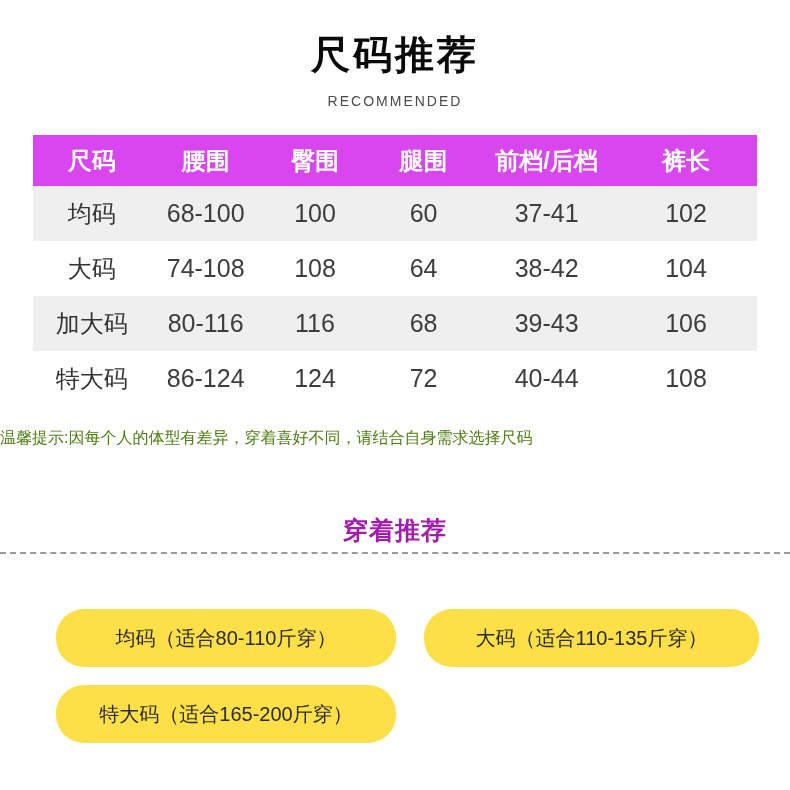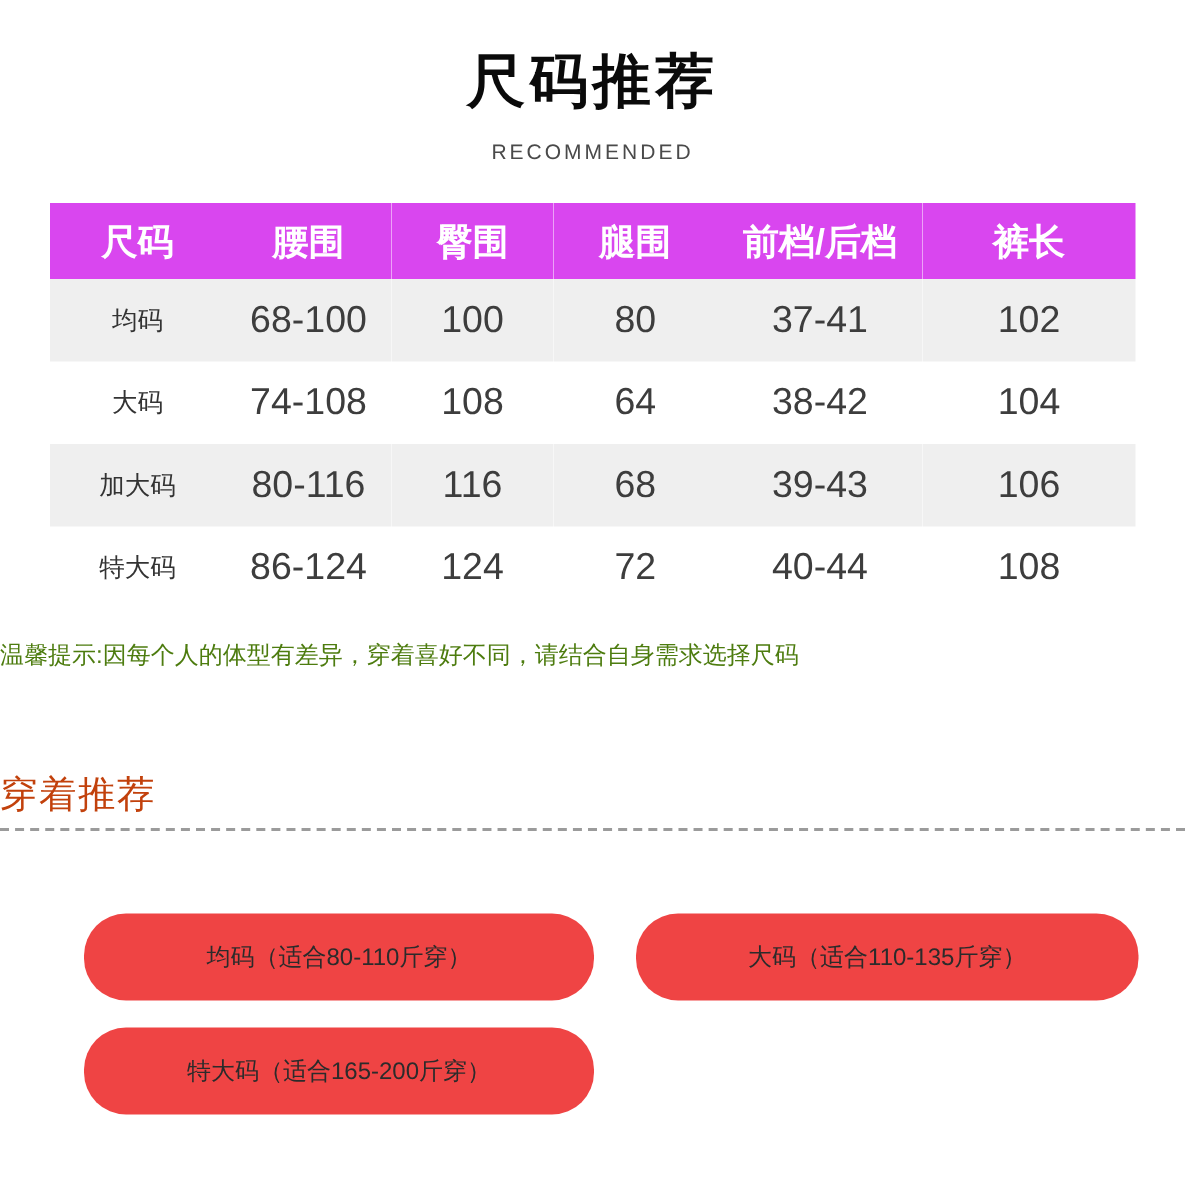--- a/index.html
+++ b/index.html
@@ -31,49 +31,49 @@
     text-align: center; vertical-align: middle; font-weight: 400;
     white-space: nowrap; overflow: hidden;
   }
   table.size-table thead tr { background: #d946ef; height: 51px; }
   table.size-table thead th {
     color: #ffffff; font-size: 24px; font-weight: 700;
   }
   table.size-table tbody tr { height: 55px; }
   table.size-table tbody tr.alt { background: #efefef; }
   table.size-table tbody td { color: #3d3d3d; font-size: 25px; }
-  table.size-table tbody td.size-name { color: #333; font-size: 17px; }
+  table.size-table tbody td.size-name { color: #333; font-size: 24px; }
 
   
   .note {
     margin-top: 22px; text-align: left;
     font-size: 16px; color: #4d7c0f; line-height: 20px;
   }
 
   
   .wear-title {
-    margin-top: 69px; text-align: left;
-    font-size: 25px; font-weight: 400; color: #c2410c; line-height: 27px;
+    margin-top: 69px; text-align: center;
+    font-size: 25px; font-weight: 700; color: #a21caf; line-height: 27px;
     letter-spacing: 1px;
   }
   .dashed-divider {
     margin-top: 8px; width: 790px; height: 0;
     border-top: 2px dashed #9b9b9b;
   }
   .wear-grid {
     margin: 55px 35px 0 56px;
     display: grid;
     grid-template-columns: 340px 335px;
     grid-column-gap: 28px;
     grid-row-gap: 18px;
   }
   .wear-box {
-    height: 58px; background: #ef4444;
+    height: 58px; background: #fde047;
     display: flex; align-items: center; justify-content: center;
-    font-size: 16px; color: #2b2b2b; white-space: nowrap; border-radius: 28px;
+    font-size: 20px; color: #2b2b2b; white-space: nowrap; border-radius: 28px;
   }
 </style>
 </head>
 <body>
 
 <div class="page">
 
   <div class="hero">
     <div class="hero-title">尺码推荐</div>
     <div class="hero-sub">RECOMMENDED</div>
@@ -97,21 +97,21 @@
           <th>腿围</th>
           <th>前档/后档</th>
           <th>裤长</th>
         </tr>
       </thead>
       <tbody>
         <tr class="alt">
           <td class="size-name">均码</td>
           <td>68-100</td>
           <td>100</td>
-          <td>80</td>
+          <td>60</td>
           <td>37-41</td>
           <td>102</td>
         </tr>
         <tr>
           <td class="size-name">大码</td>
           <td>74-108</td>
           <td>108</td>
           <td>64</td>
           <td>38-42</td>
           <td>104</td>

